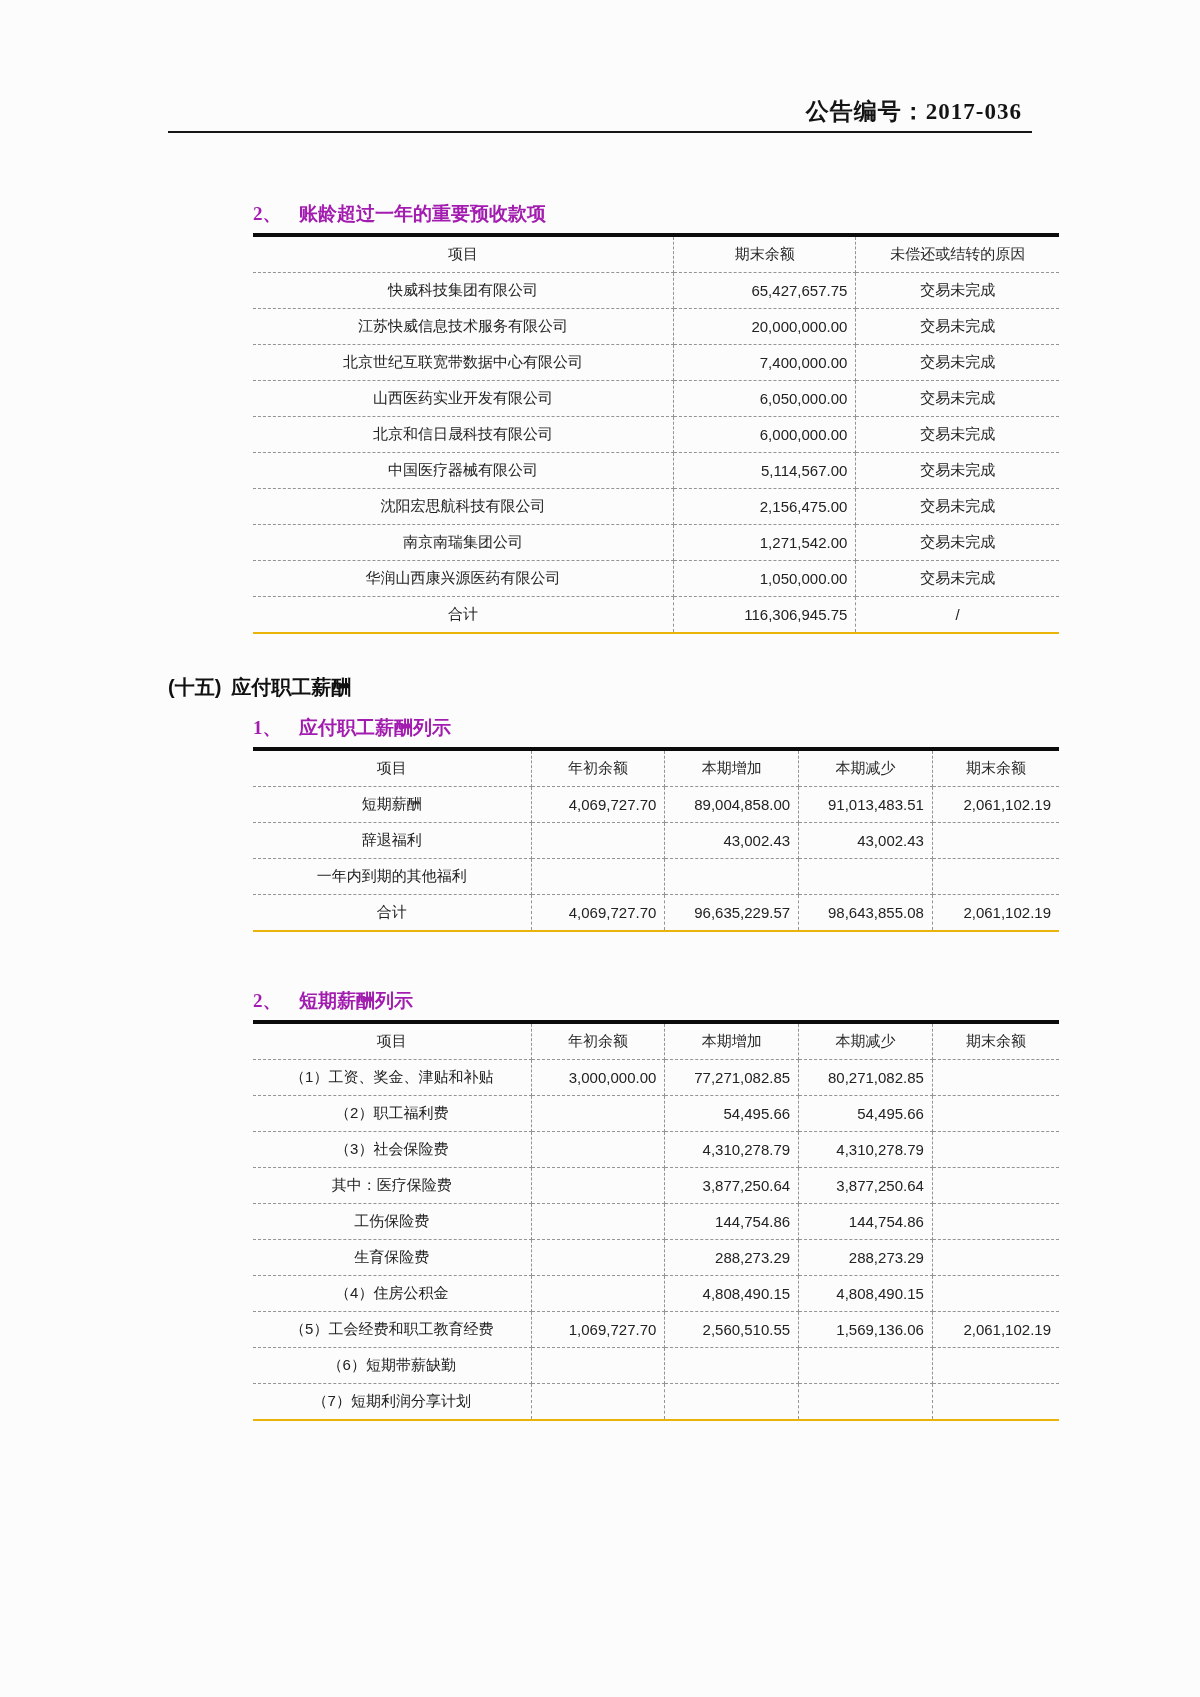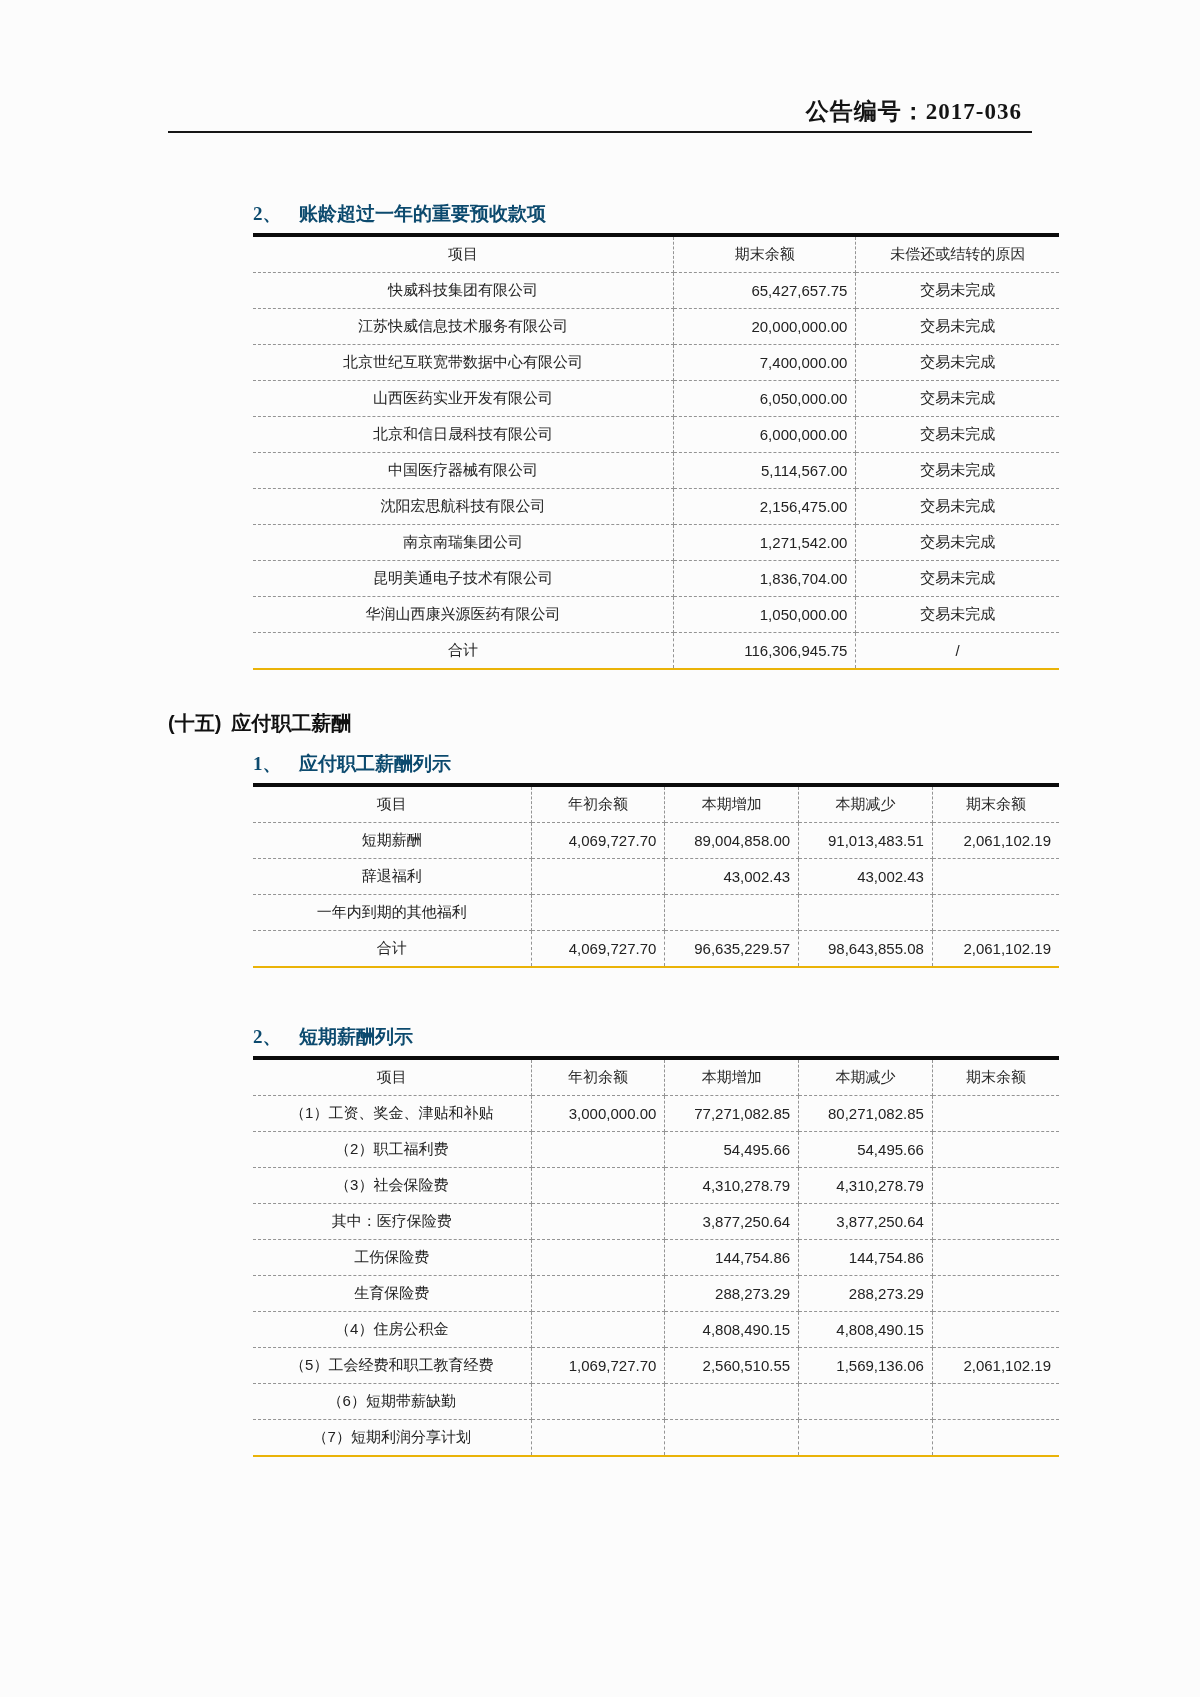--- a/index.html
+++ b/index.html
@@ -25,21 +25,21 @@
     color:#141414;
   }
   .header-rule { border-bottom:2px solid #161616; margin-top:4px; }
 
   
   .indent { margin-left:85px; }
   .sub-title {
     width:806px; box-sizing:border-box;
     border-bottom:4px solid #0b0b0b;
     padding-bottom:6px;
-    font-weight:bold; font-size:19px; color:#0c4a6e;
+    font-weight:bold; font-size:19px; color:#a21caf;
   }
   .sub-title .num {
     display:inline-block; min-width:30px;
     font-family:"Liberation Serif", serif;
     margin-right:16px;
   }
   .st-1 { margin-top:68px; }
   .st-2 { margin-top:14px; }
   .st-3 { margin-top:56px; }
   .major-title {
@@ -142,25 +142,20 @@
           <td class="cell-ctr">交易未完成</td>
         </tr>
         <tr>
           <td class="cell-item">沈阳宏思航科技有限公司</td>
           <td class="cell-amt">2,156,475.00</td>
           <td class="cell-ctr">交易未完成</td>
         </tr>
         <tr>
           <td class="cell-item">南京南瑞集团公司</td>
           <td class="cell-amt">1,271,542.00</td>
-          <td class="cell-ctr">交易未完成</td>
-        </tr>
-        <tr>
-          <td class="cell-item">昆明美通电子技术有限公司</td>
-          <td class="cell-amt">1,836,704.00</td>
           <td class="cell-ctr">交易未完成</td>
         </tr>
         <tr>
           <td class="cell-item">华润山西康兴源医药有限公司</td>
           <td class="cell-amt">1,050,000.00</td>
           <td class="cell-ctr">交易未完成</td>
         </tr>
         <tr>
           <td class="cell-ctr">合计</td>
           <td class="cell-amt">116,306,945.75</td>

